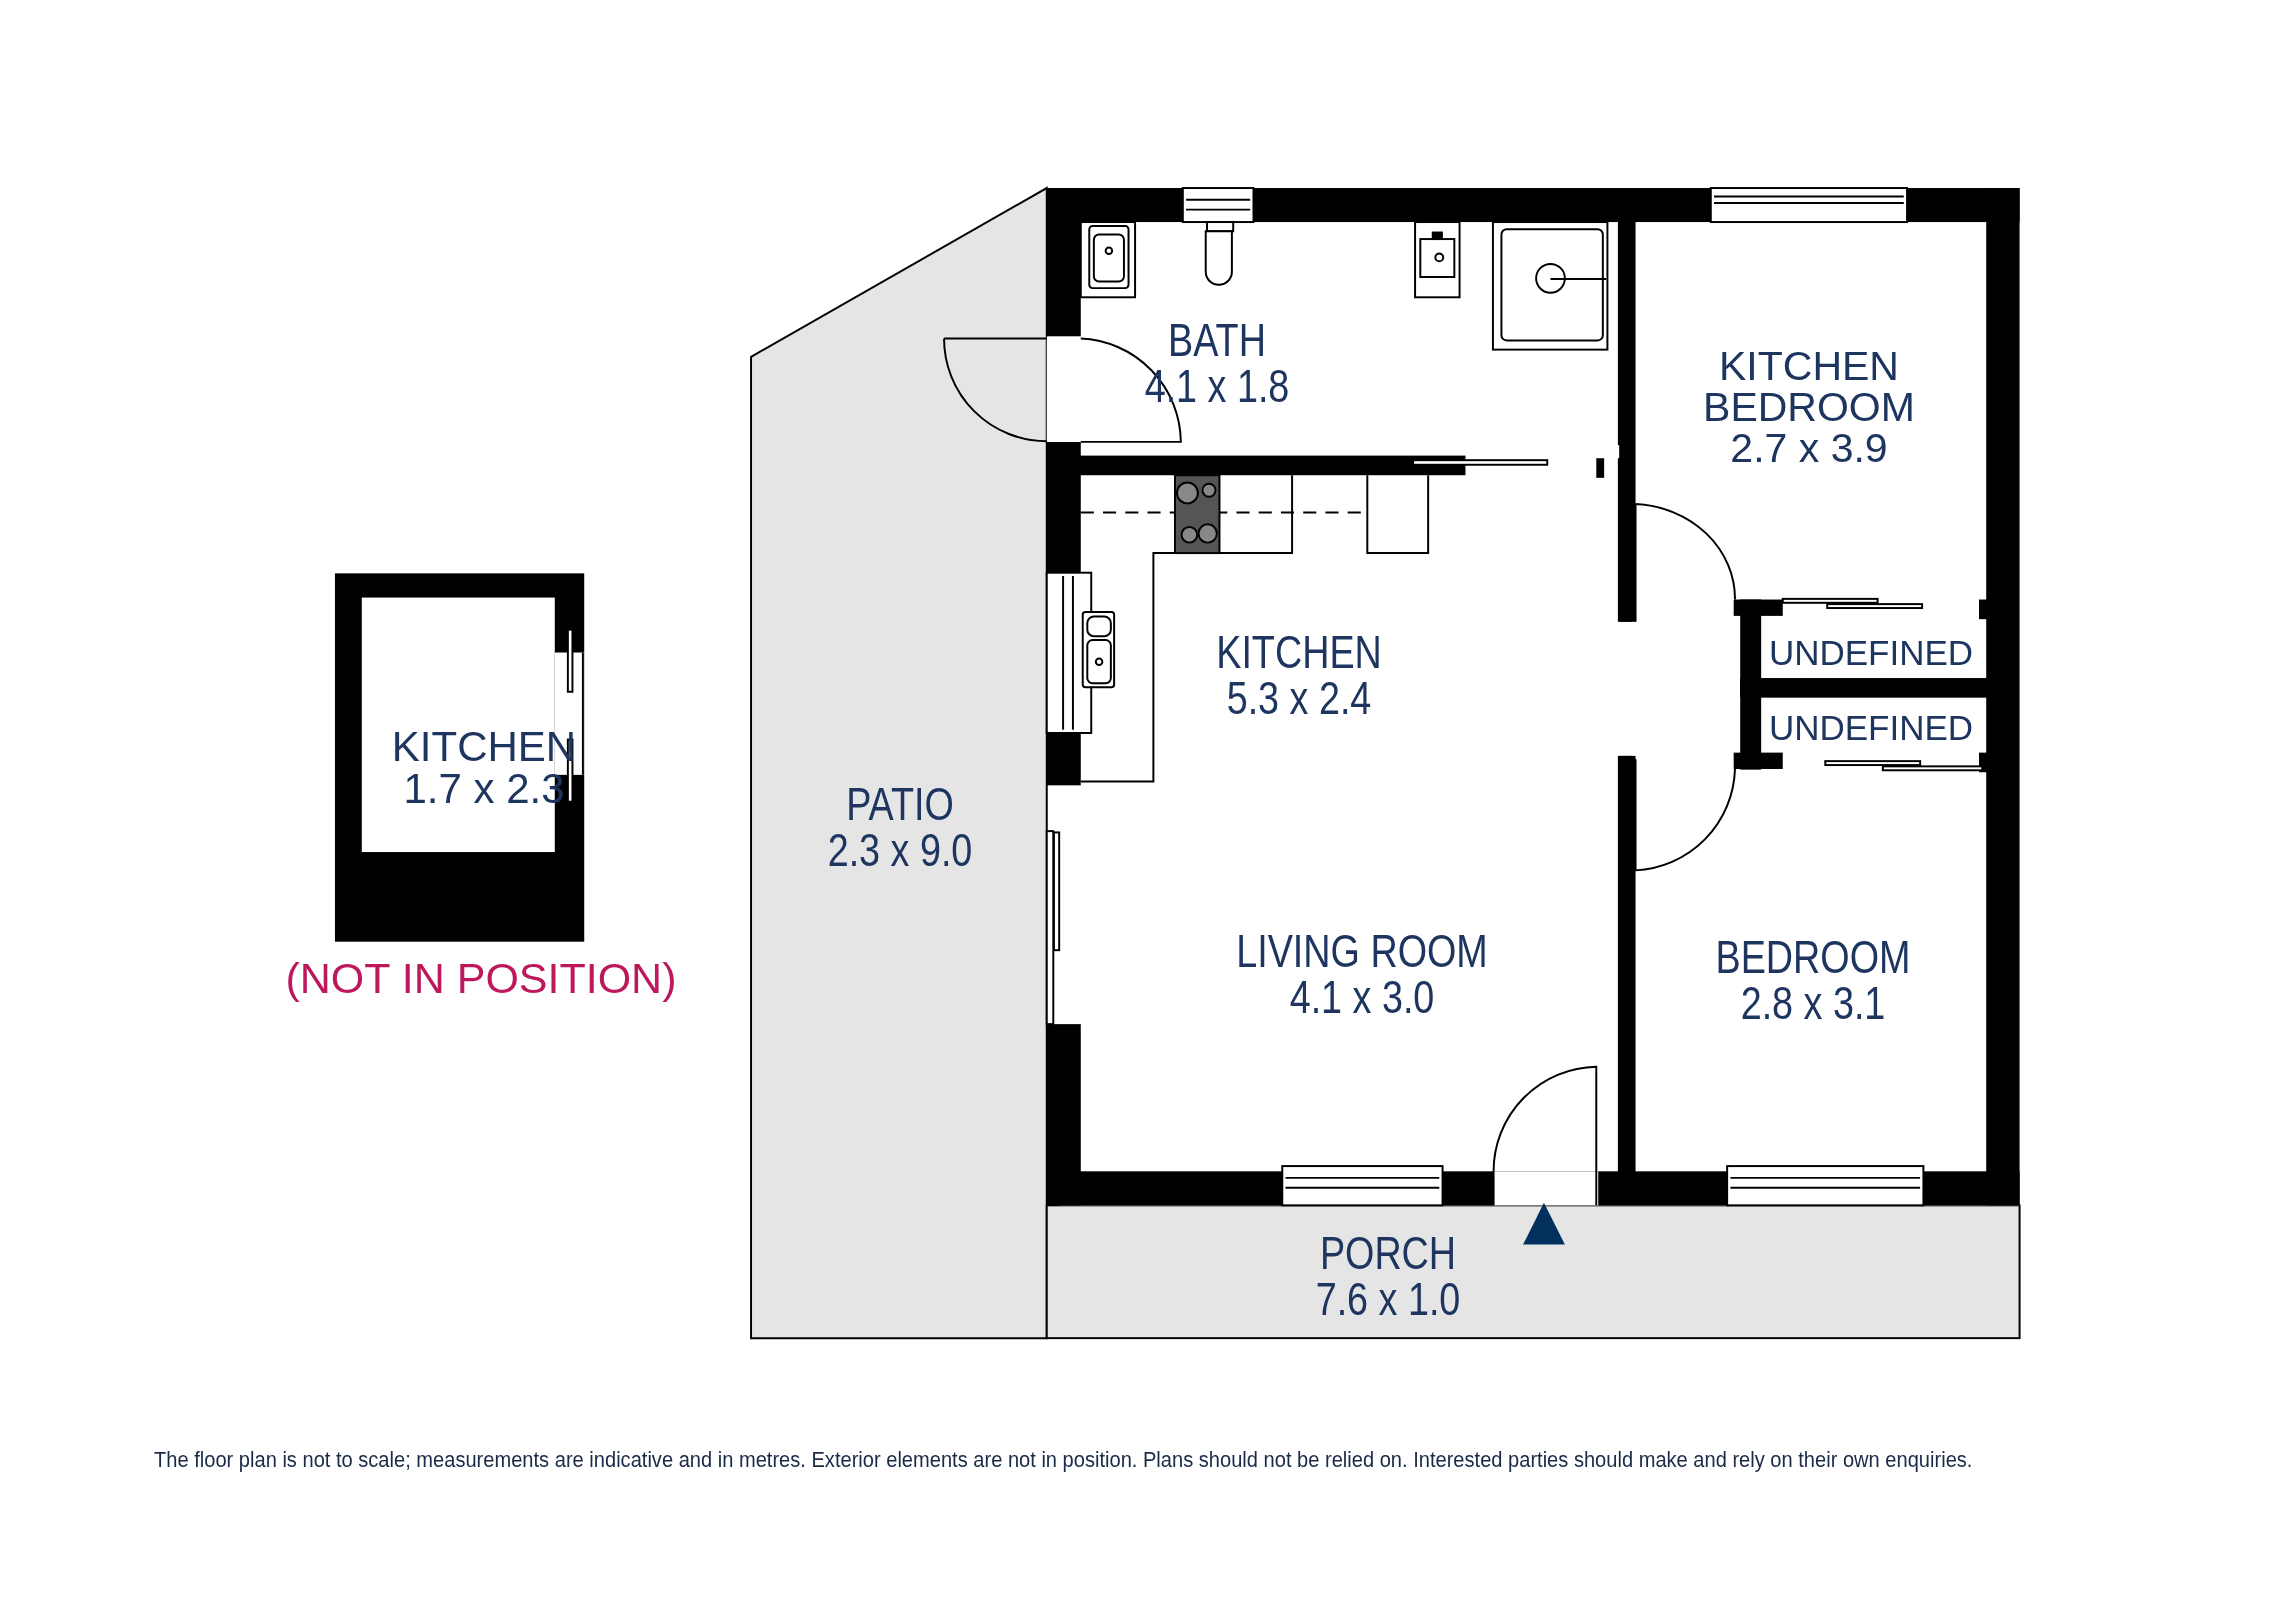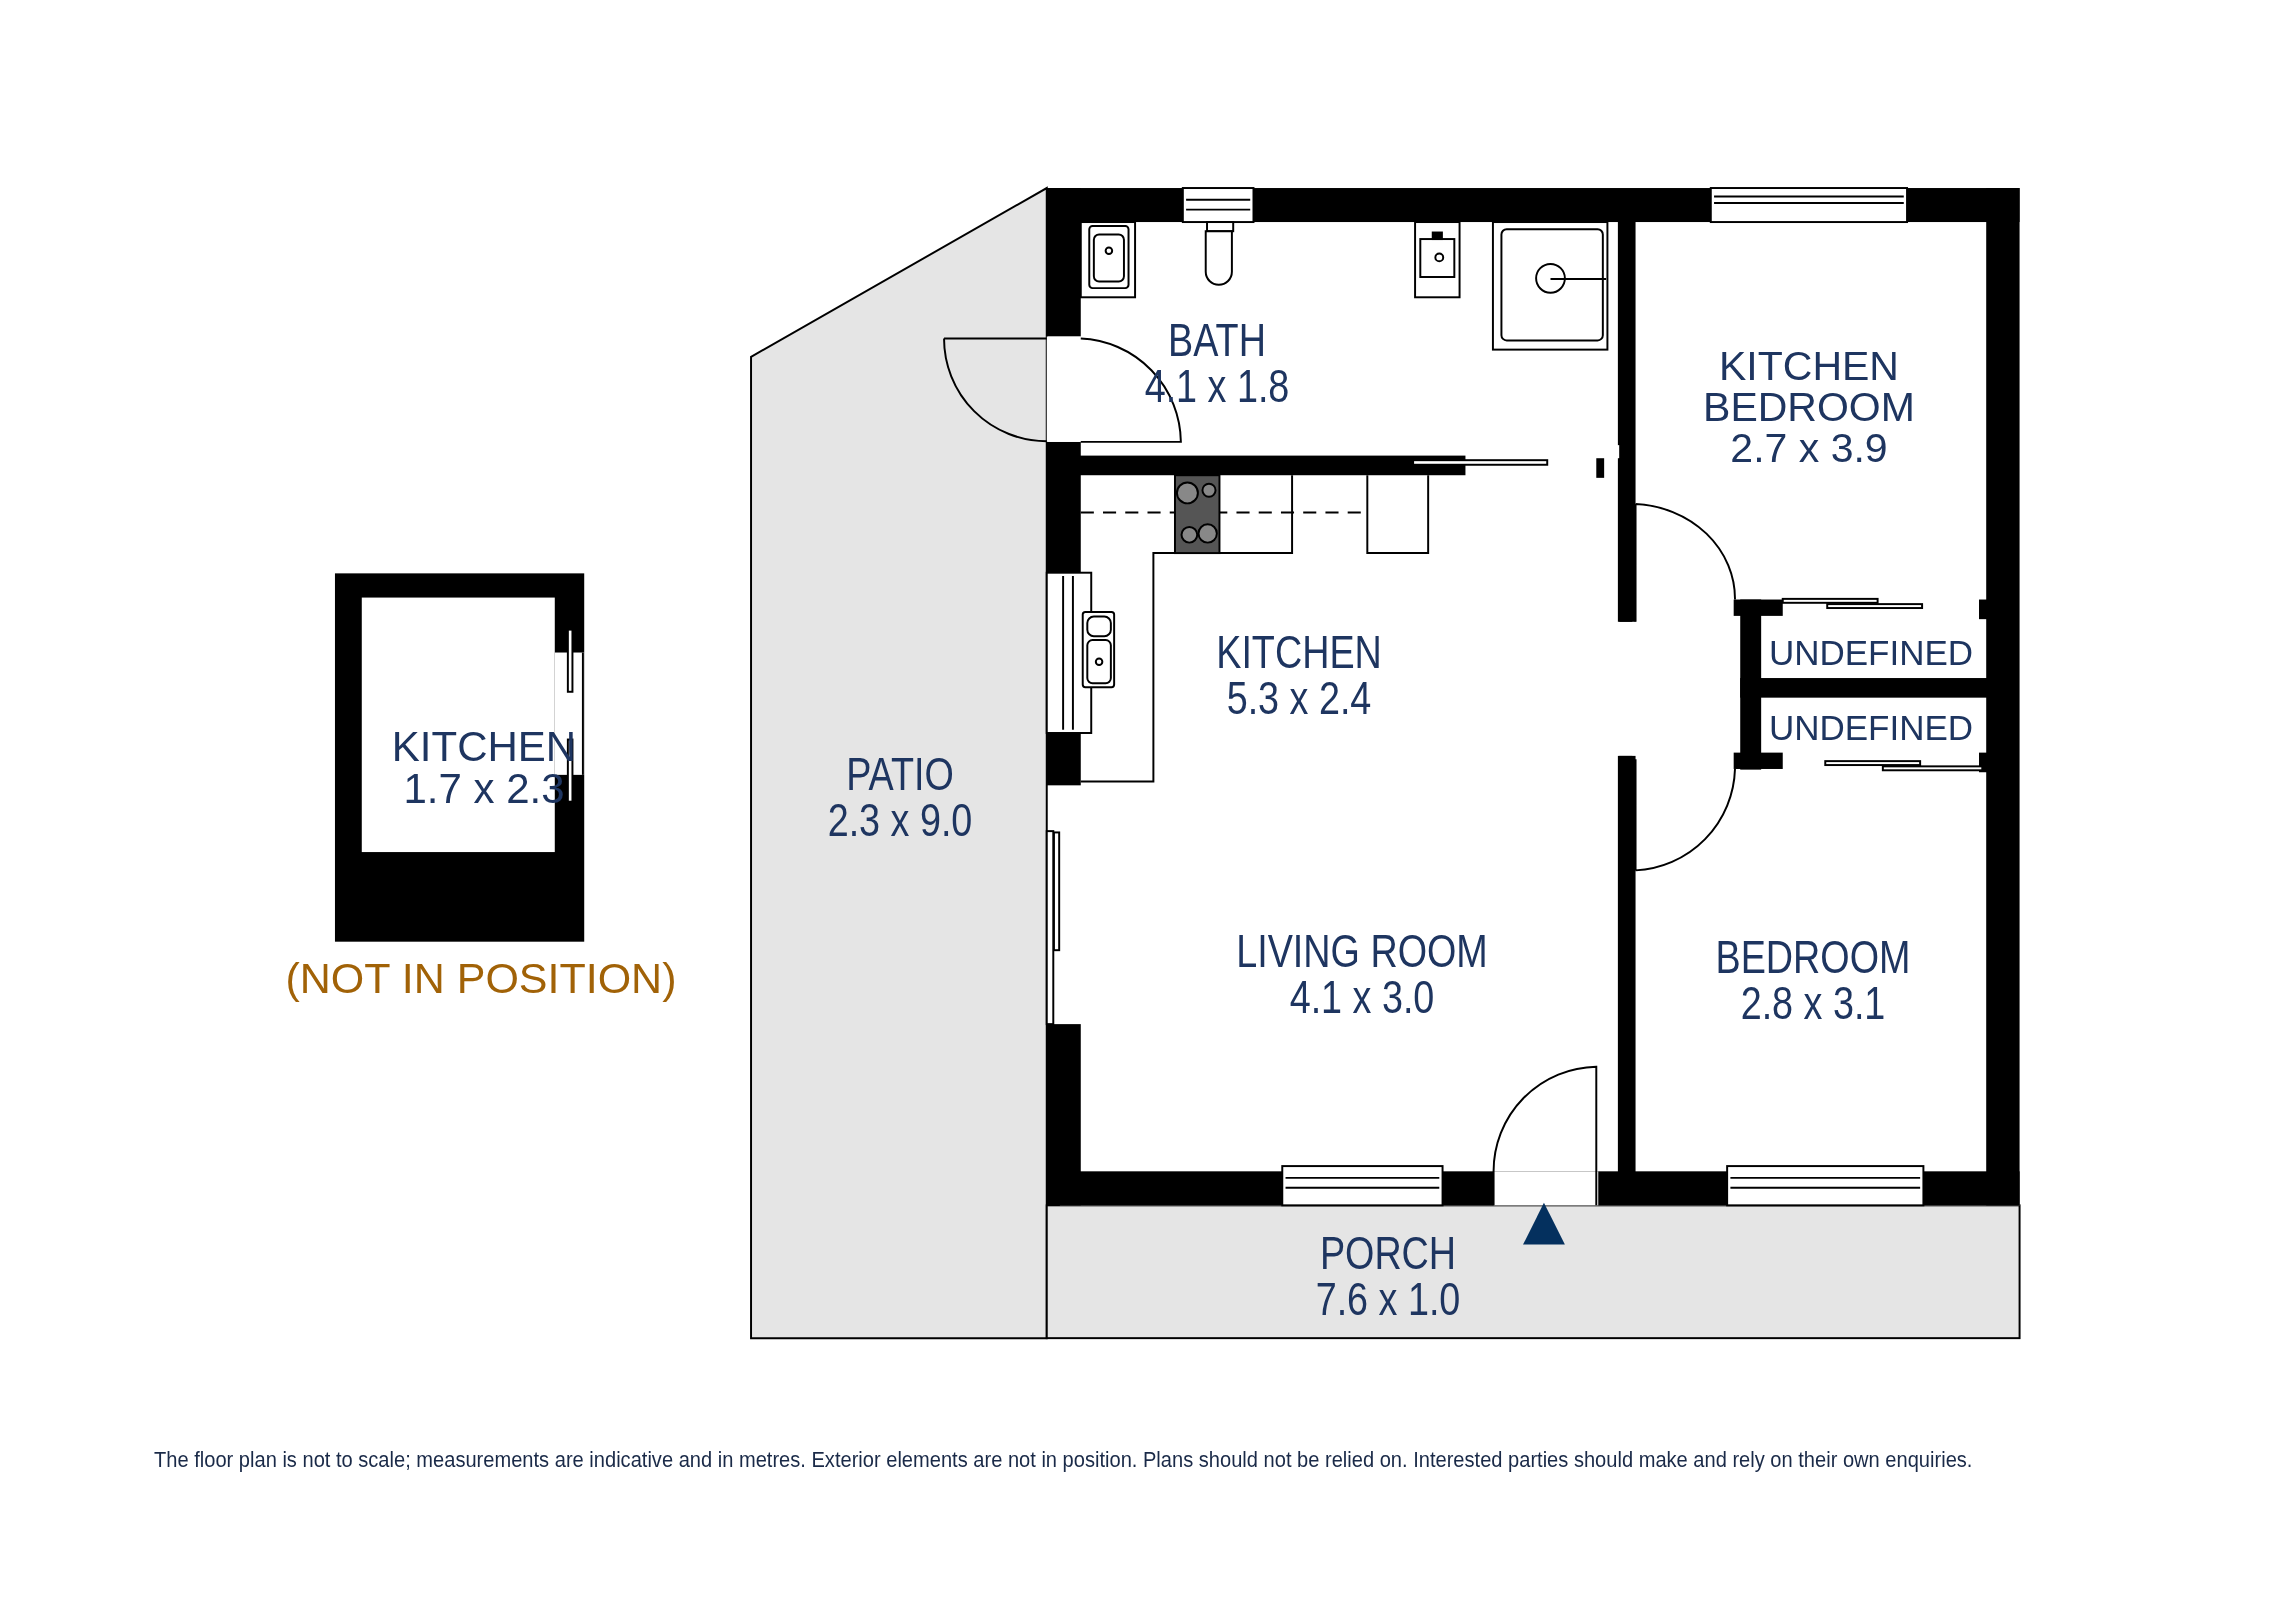--- a/index.html
+++ b/index.html
@@ -3,21 +3,21 @@
 <meta charset="utf-8">
 <style>
   html, body { margin: 0; padding: 0; background: #ffffff; }
   body { width: 2295px; height: 1623px; position: relative; overflow: hidden; font-family: "Liberation Sans", sans-serif; }
   #plan { position: absolute; left: 0; top: 0; width: 2295px; height: 1623px; }
   .lbl { position: absolute; color: #1e3560; text-align: center; line-height: 1; white-space: nowrap; transform: translateX(-50%); }
   .lbl .n { display: block; font-size: 46px; transform: scaleX(0.82); }
   .lbl .d { display: block; font-size: 46px; transform: scaleX(0.82); }
   .lbl.wide .n, .lbl.wide .d { transform: none; }
   .lbl.small .n { font-size: 35px; transform: none; }
-  .note { position: absolute; color: #a16207; font-size: 47px; transform: translateX(-50%); white-space: nowrap; }
+  .note { position: absolute; color: #be185d; font-size: 47px; transform: translateX(-50%); white-space: nowrap; }
   .disclaimer { position: absolute; left: 154px; top: 1447px; font-size: 21.6px; color: #1a2a48; white-space: nowrap; transform: scaleX(0.93); transform-origin: left top; }
 </style>
 </head>
 <body>
 
 <svg id="plan" viewBox="0 0 3508 2480" xmlns="http://www.w3.org/2000/svg">
 
   <g>
     <polygon points="1148,545 1600,287 1600,2045 1148,2045" fill="#e5e5e5" stroke="#000" stroke-width="3"></polygon>
   </g>
@@ -185,21 +185,21 @@
 </div>
 <div class="lbl small" style="left:1871px; top:710px;">
   <span class="n">UNDEFINED</span>
 </div>
 
 <div class="lbl" style="left:1299px; top:629px;text-align:center;">
   <span class="n">KITCHEN</span>
   <span class="d">5.3 x 2.4</span>
 </div>
 
-<div class="lbl" style="left:900px; top:751px;">
+<div class="lbl" style="left:900px; top:781px;">
   <span class="n">PATIO</span>
   <span class="d">2.3 x 9.0</span>
 </div>
 
 <div class="lbl" style="left:1362px; top:928px;">
   <span class="n">LIVING ROOM</span>
   <span class="d">4.1 x 3.0</span>
 </div>
 
 <div class="lbl" style="left:1813px; top:934px;">

